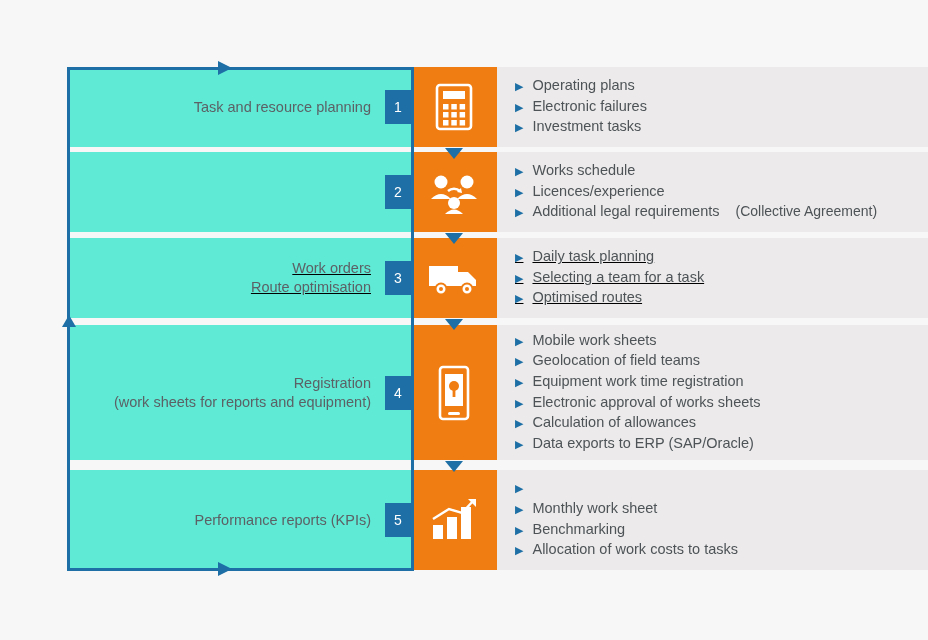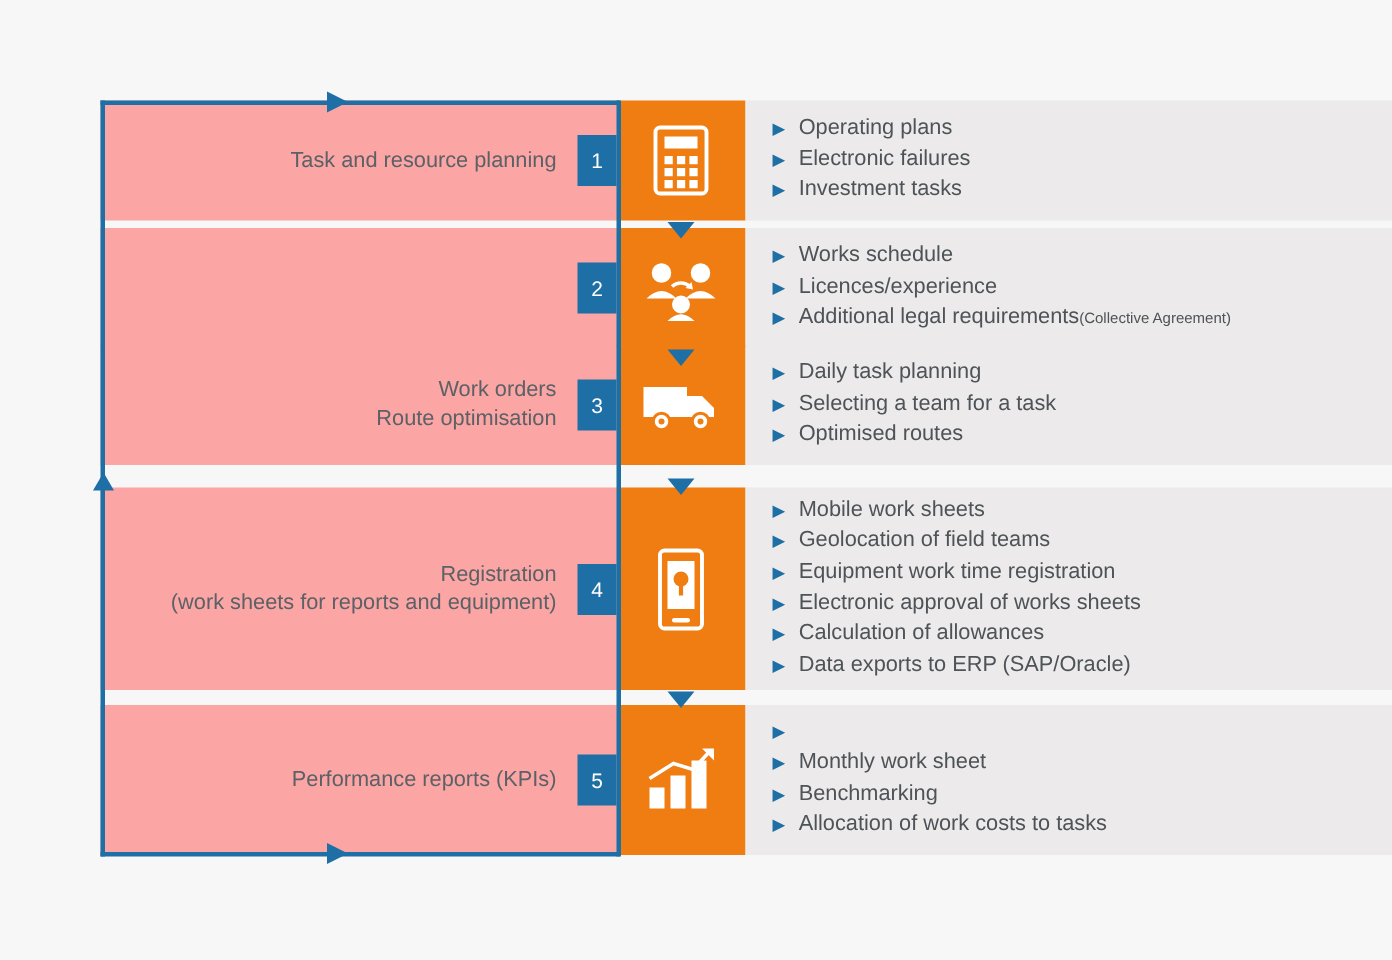--- a/index.html
+++ b/index.html
@@ -91,21 +91,21 @@
   .row {
     position: absolute;
     left: 67px;
     right: 0;
     display: flex;
     align-items: stretch;
   }
   .row-left {
     position: relative;
     width: 344px;
-    background: #fca5a5;
+    background: #5eead4;
     display: flex;
     align-items: center;
     justify-content: flex-end;
     padding-right: 40px;
     box-sizing: border-box;
   }
   .left-label {
     color: #5c6166;
     font-size: 14.5px;
     line-height: 19px;
@@ -151,23 +151,23 @@
     font-size: 14.5px;
     line-height: 19.6px;
   }
   .bullet .tri {
     color: #1d6fa5;
     font-size: 11px;
     margin-right: 9px;
     line-height: 19.6px;
   }
   .bullet .note {
-    font-size: 10px;
+    font-size: 14px;
     color: #4d5357;
-    margin-left: 0;
+    margin-left: 16px;
   }
 
   .down-arrow {
     position: absolute;
     width: 0; height: 0;
     border-left: 9px solid transparent;
     border-right: 9px solid transparent;
     border-top: 11px solid #1d6fa5;
     left: 445px;
     z-index: 8;
@@ -254,21 +254,21 @@
       </div>
       <div class="bullet">
         <span class="tri">▶</span>
         <span>Additional legal requirements</span>
         <span class="note">(Collective Agreement)</span>
       </div>
     </div>
   </div>
   <div class="down-arrow" style="top:233px;"></div>
 
-  <div class="row" style="top:230px; height:80px;">
+  <div class="row" style="top:238px; height:80px;text-decoration:underline;">
     <div class="row-left">
       <div class="left-label">Work orders
 Route optimisation</div>
       <div class="num-badge">3</div>
     </div>
     <div class="icon-cell">
       <svg class="icon-svg" width="54" height="40" viewBox="0 0 54 40" aria-hidden="true">
         <rect x="2" y="8" width="29" height="20" fill="#ffffff"></rect>
         <path d="M31 14 h10 l8 8 v6 h-18 z" fill="#ffffff"></path>
         <circle cx="14" cy="31" r="5.5" fill="#ffffff" stroke="#ef7d11" stroke-width="2"></circle>

